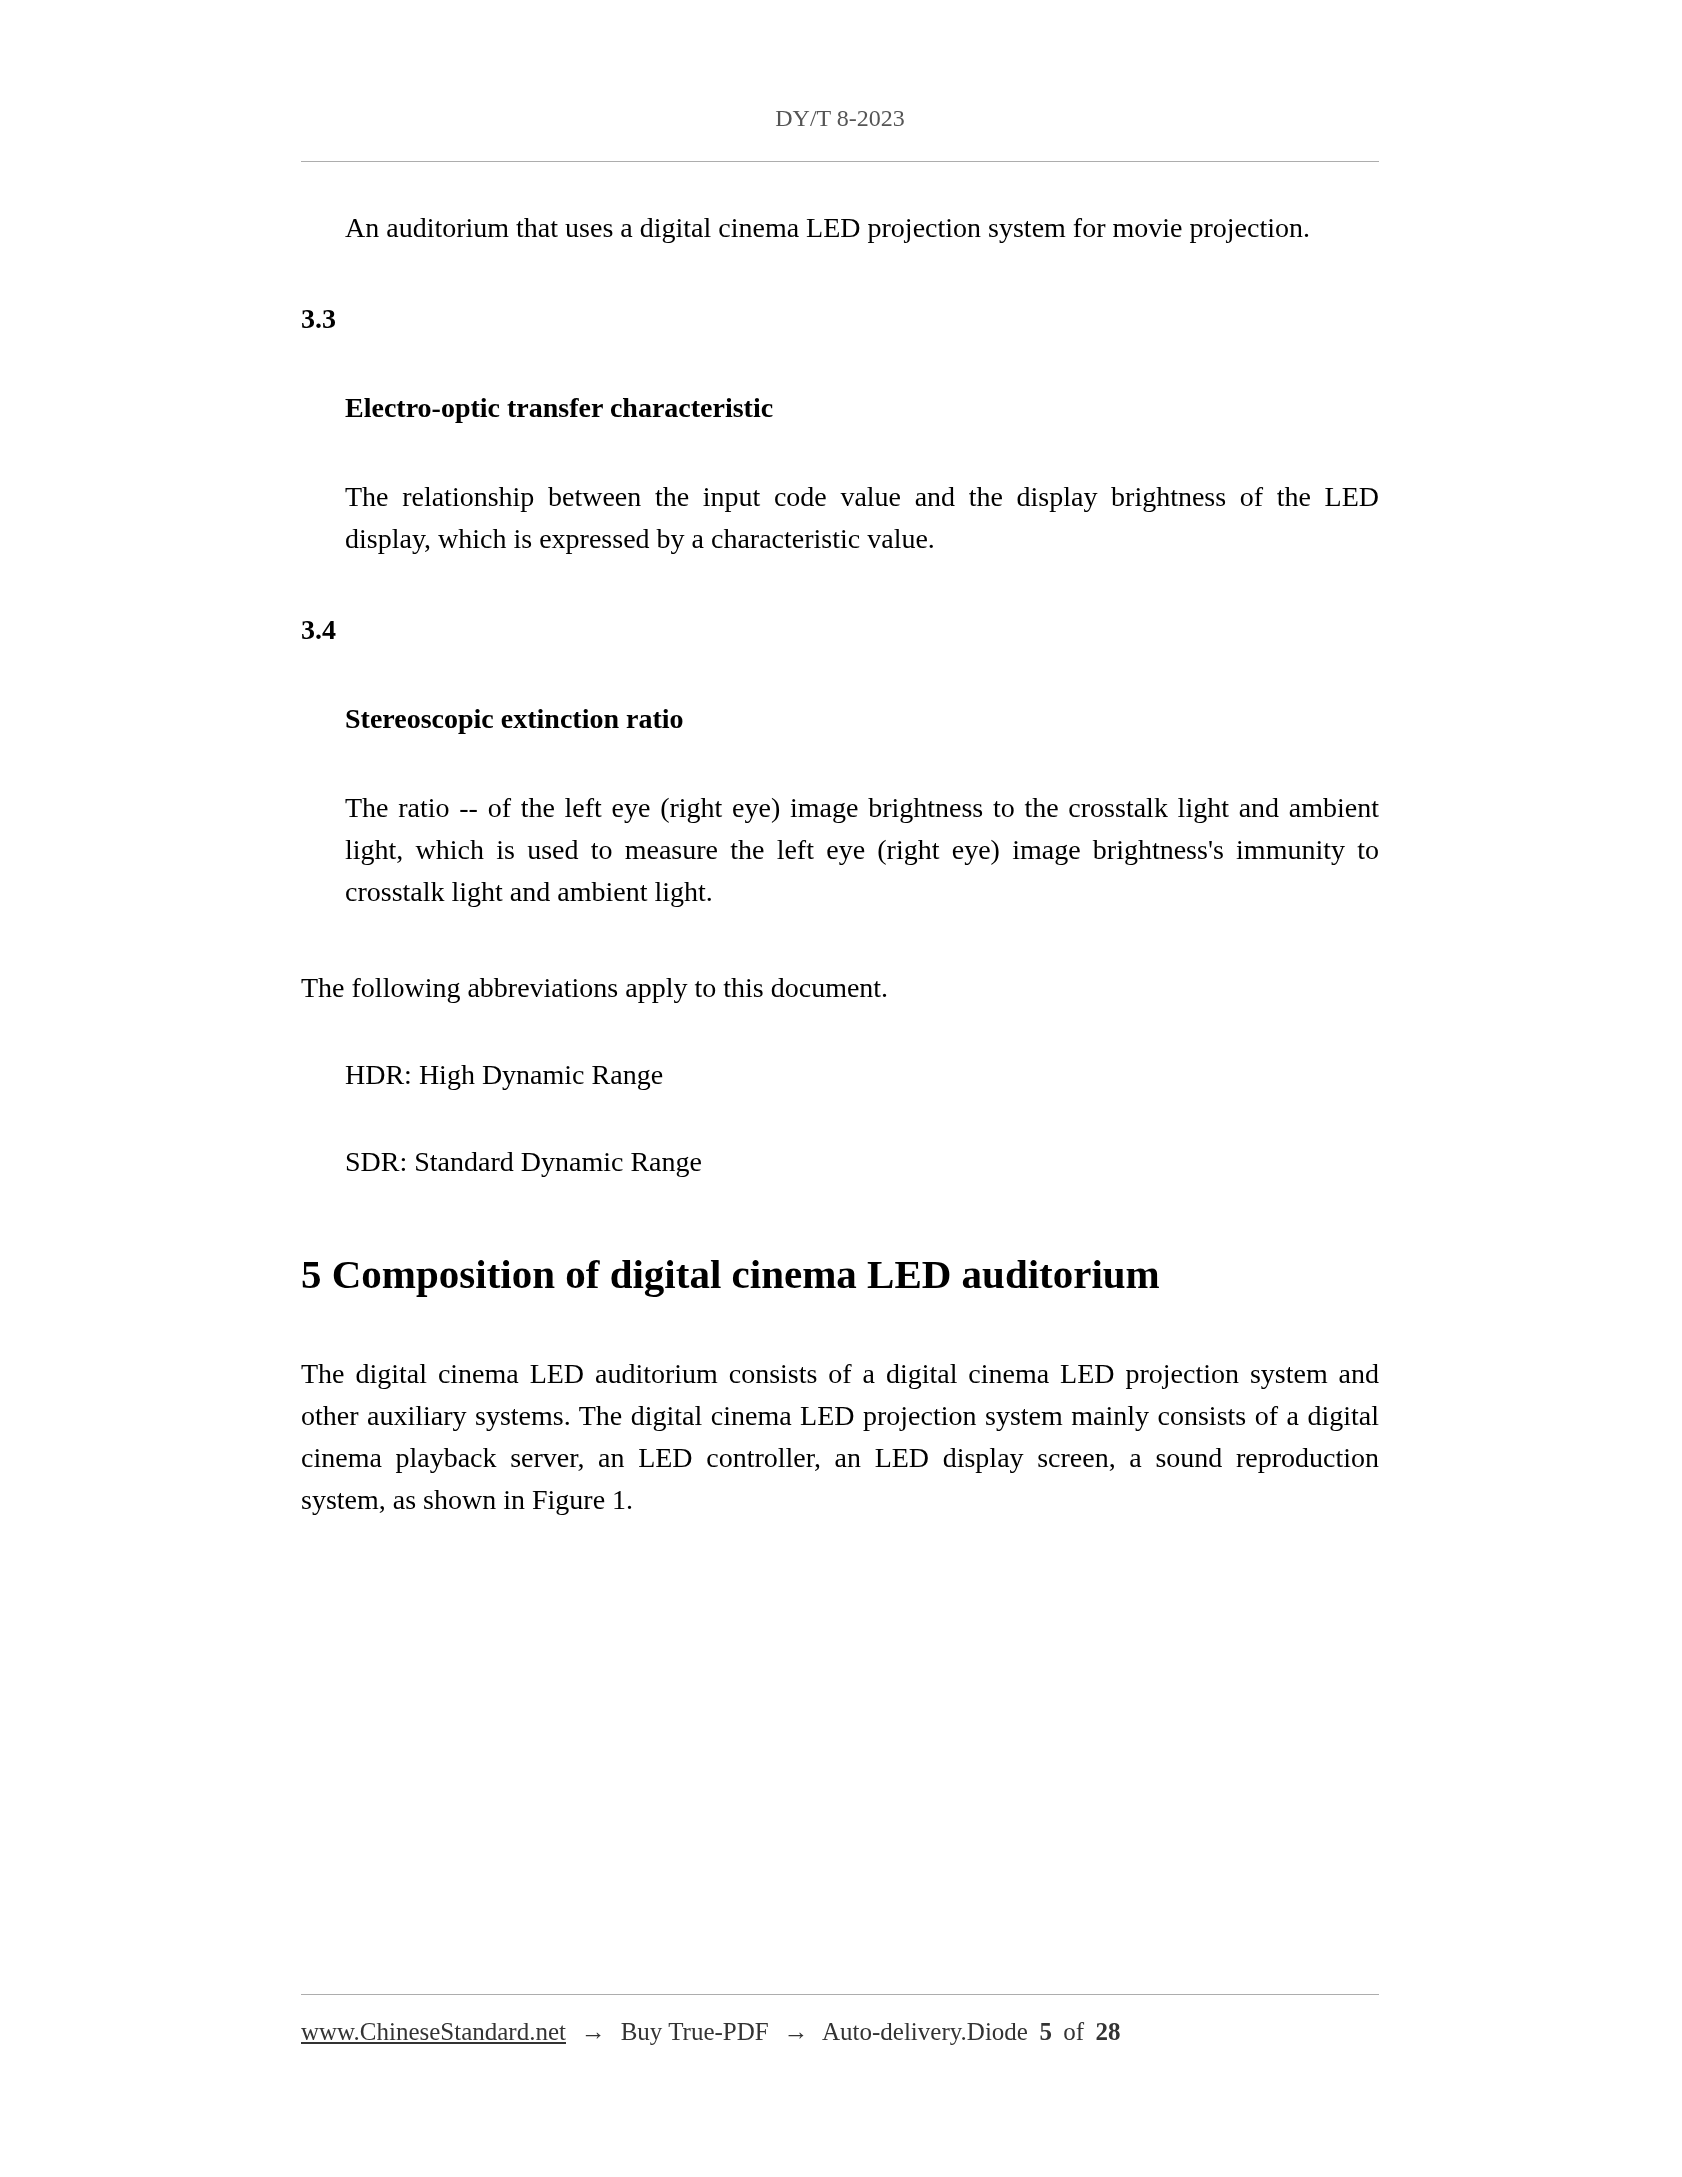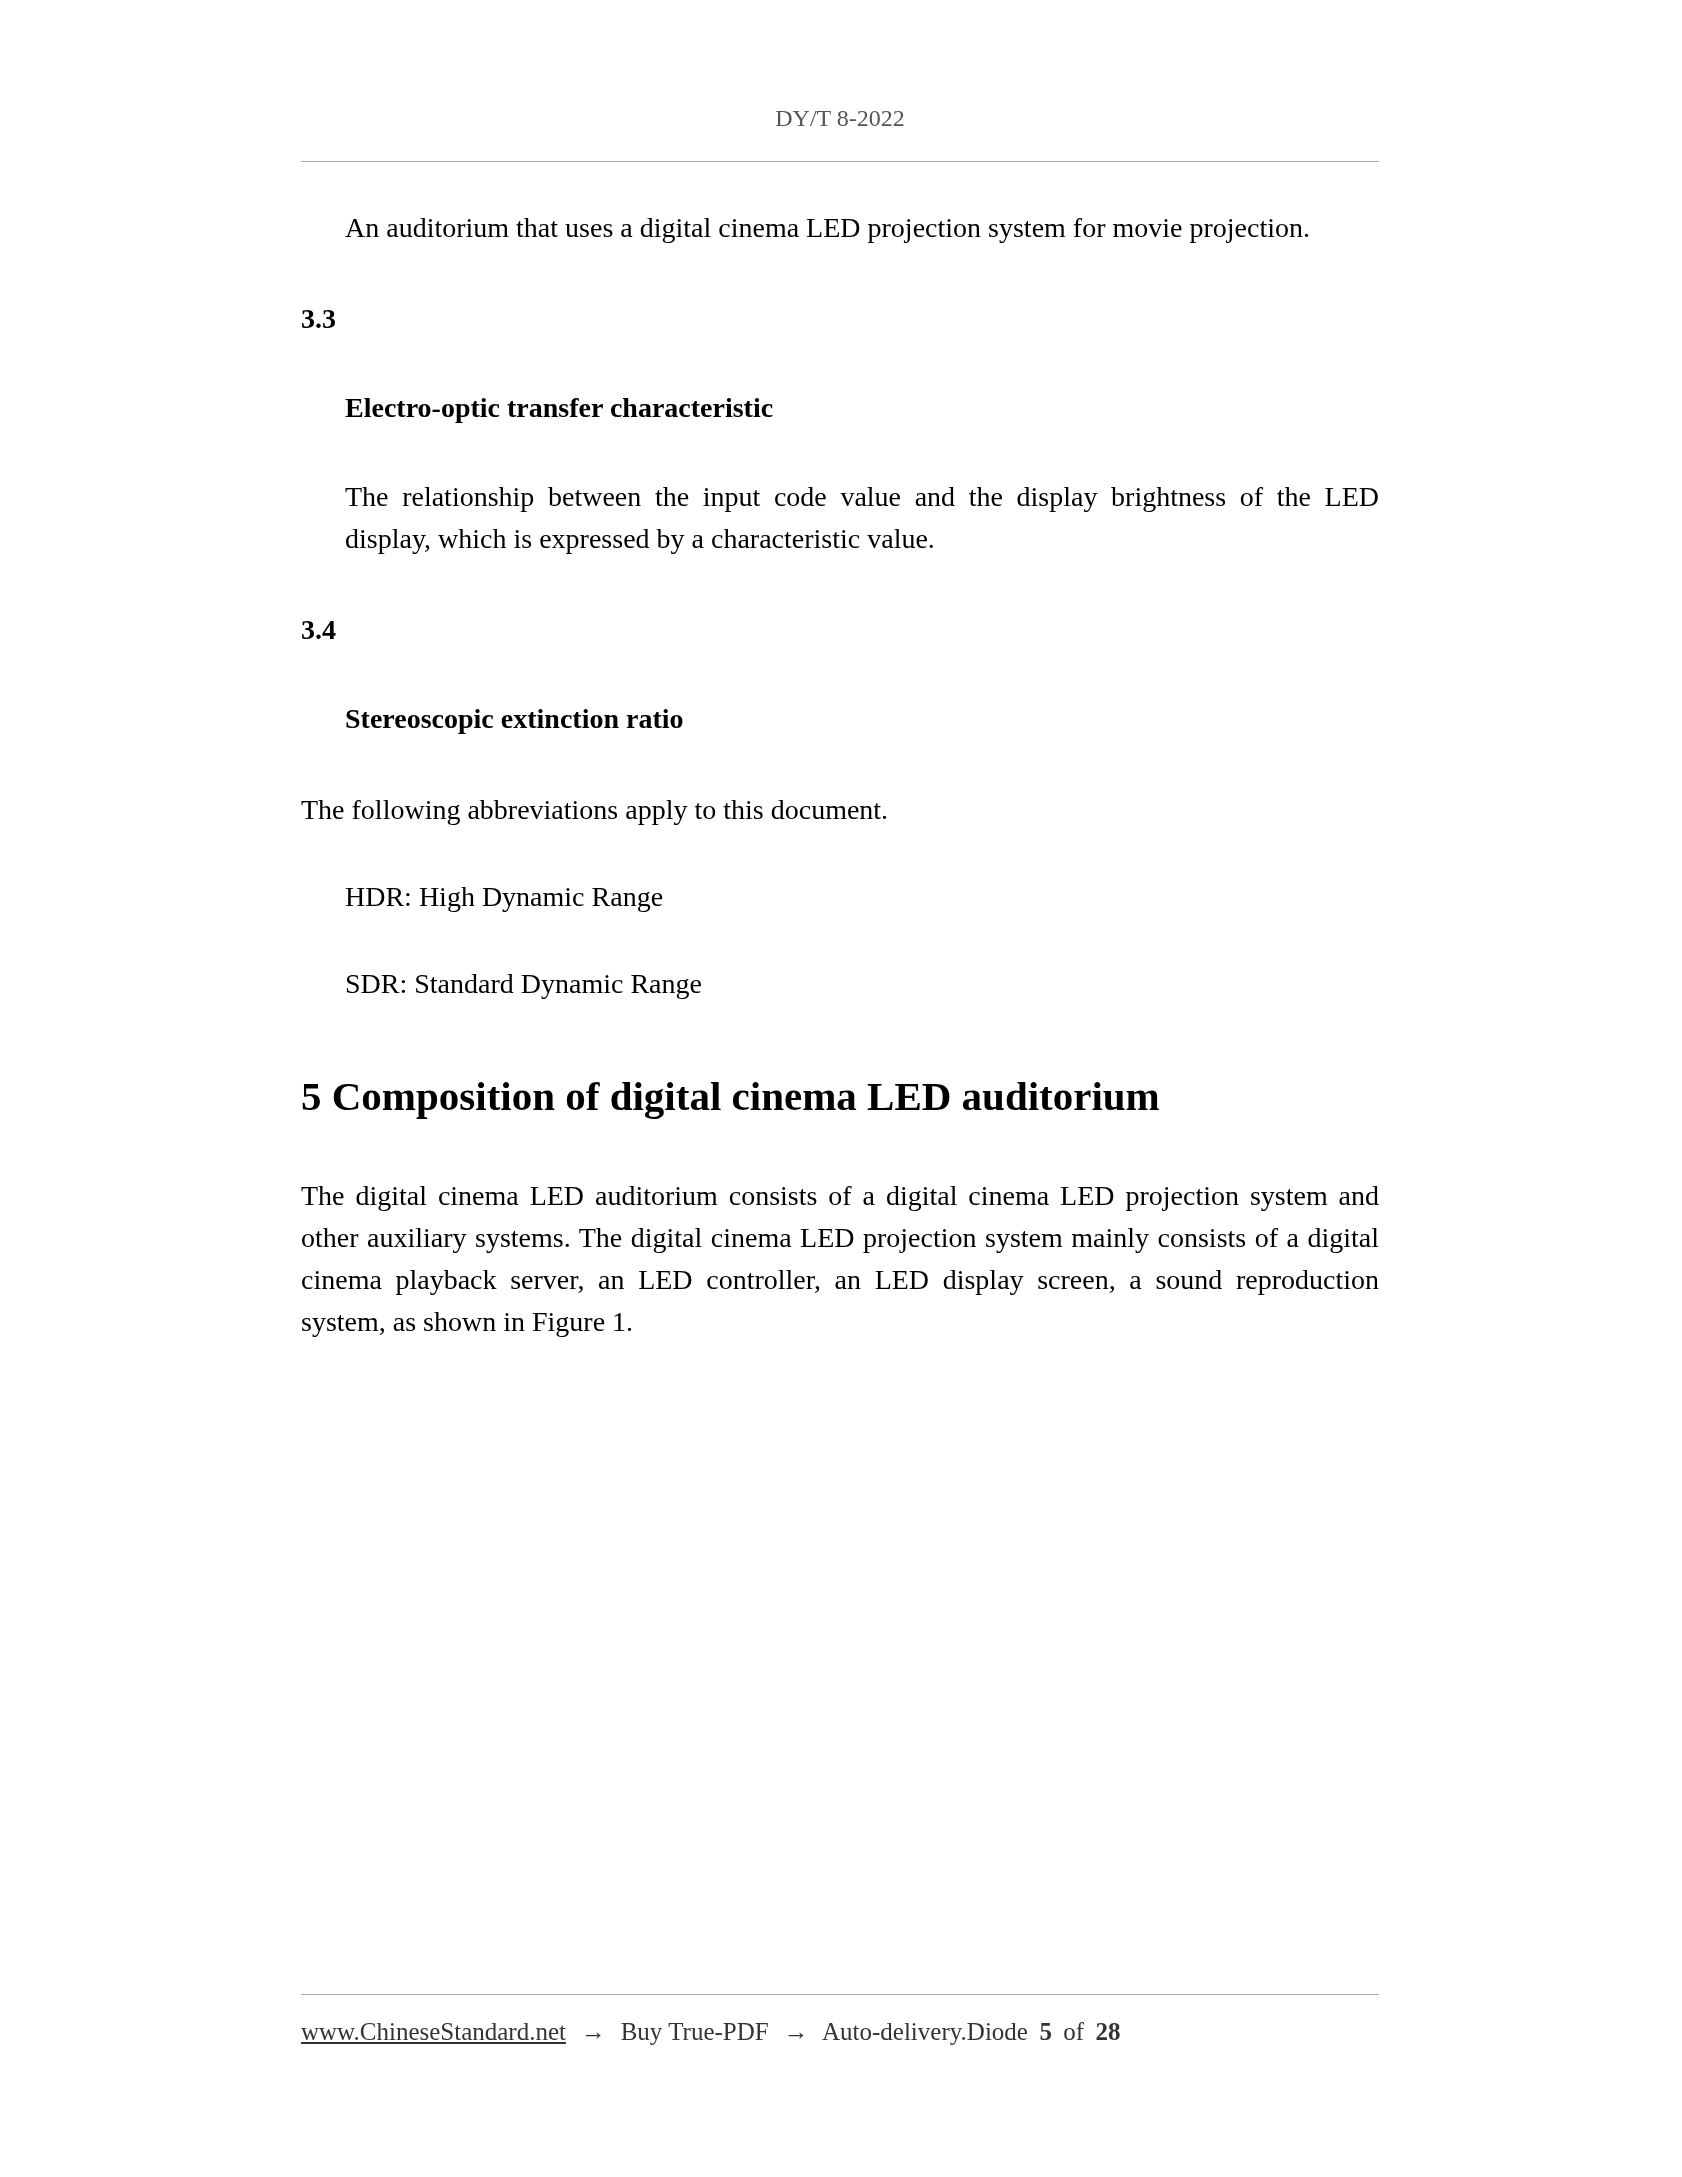--- a/index.html
+++ b/index.html
@@ -89,31 +89,32 @@
   .footer-right span { margin-left: 5.2px; }
   .footer-right span:first-child { margin-left: 0; }
 </style>
 </head>
 <body>
 
 <div class="page">
 
   <div class="content">
 
-    <div class="doc-header">DY/T 8-2022</div>
+    <div class="doc-header">DY/T 8-2023</div>
     <hr class="header-rule">
 
     <p class="body-text indent mt-first">An auditorium that uses a digital cinema LED projection system for movie projection.</p>
 
     <div class="sec-num">3.3</div>
     <div class="sec-title indent">Electro-optic transfer characteristic</div>
     <p class="body-text indent sec-body">The relationship between the input code value and the display brightness of the LED display, which is expressed by a characteristic value.</p>
 
     <div class="sec-num">3.4</div>
     <div class="sec-title indent">Stereoscopic extinction ratio</div>
+    <p class="body-text indent sec-body">The ratio -- of the left eye (right eye) image brightness to the crosstalk light and ambient light, which is used to measure the left eye (right eye) image brightness's immunity to crosstalk light and ambient light.</p>
 
     <p class="body-text abbr-intro">The following abbreviations apply to this document.</p>
     <p class="body-text indent abbr-item">HDR: High Dynamic Range</p>
     <p class="body-text indent abbr-item">SDR: Standard Dynamic Range</p>
 
     <h1 class="h-major">5 Composition of digital cinema LED auditorium</h1>
     <p class="body-text sec5-body">The digital cinema LED auditorium consists of a digital cinema LED projection system and other auxiliary systems. The digital cinema LED projection system mainly consists of a digital cinema playback server, an LED controller, an LED display screen, a sound reproduction system, as shown in Figure 1.</p>
 
   </div>
 

